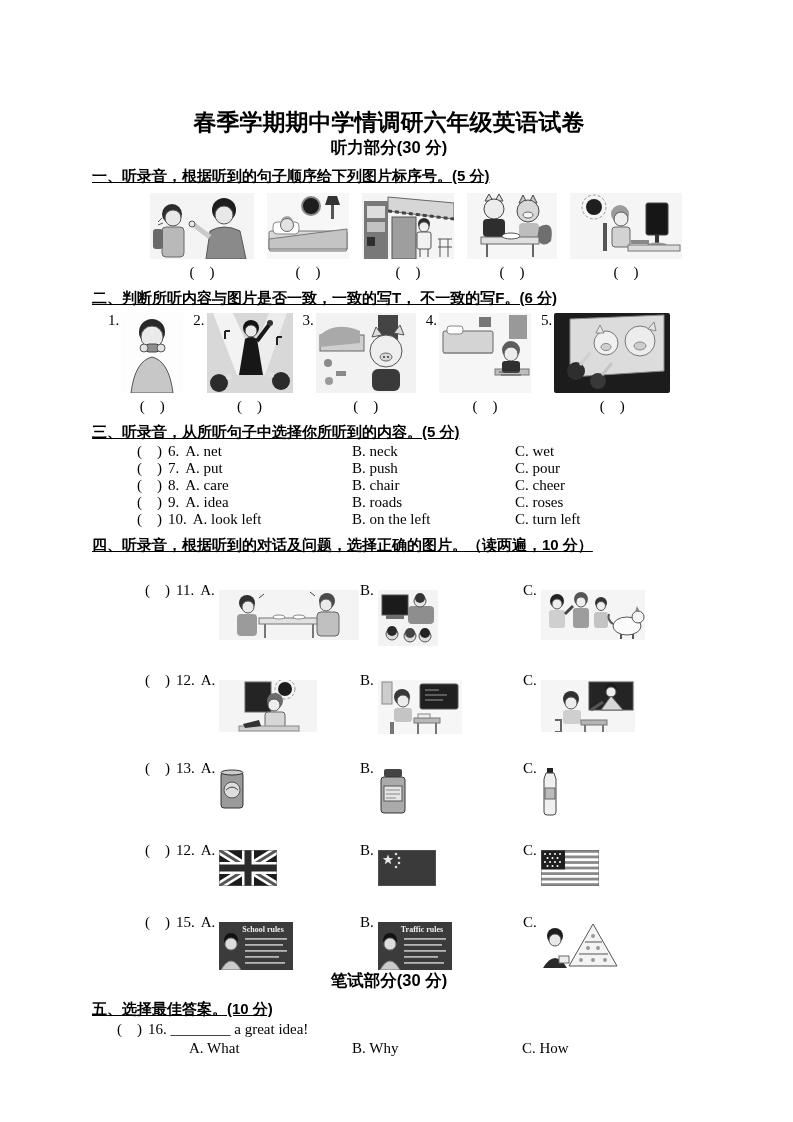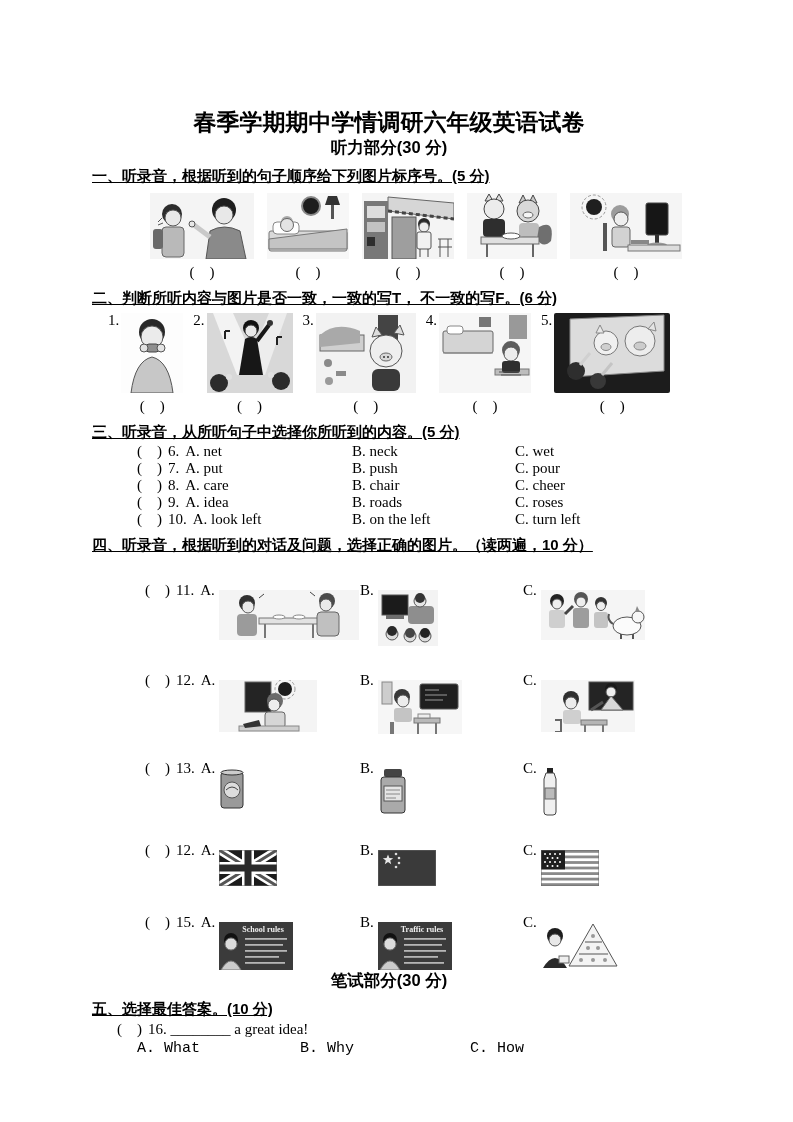--- a/index.html
+++ b/index.html
@@ -13,21 +13,21 @@
   .pitem{display:flex;flex-direction:column;align-items:center;gap:5px;}
   .pitem2{display:flex;align-items:flex-start;gap:2px;}
   .num{font-size:15px;line-height:15px;}
   .br{font-size:15px;white-space:pre;}
   .s3row{display:grid;grid-template-columns:215px 163px 1fr;margin-left:45px;font-size:15px;line-height:17px;}
   .q4row{display:grid;grid-template-columns:215px 163px 1fr;margin-left:53px;font-size:15px;line-height:17px;align-items:start;margin-top:26px;}
   .q4col{white-space:nowrap;overflow:visible;}
   .q4col svg{vertical-align:top;margin-top:8px;margin-left:4px;}
   .r11{min-height:60px}.r12{min-height:60px}.r13{min-height:54px}.r14{min-height:46px}.r15{min-height:56px}
   .sp{display:inline-block;width:6px;}
-  .optrow{display:grid;grid-template-columns:163px 170px 1fr;margin-left:45px;font-size:15px;line-height:19px;font-family:Liberation Mono, monospace;}
+  .optrow{display:grid;grid-template-columns:163px 170px 1fr;margin-left:97px;font-size:15px;line-height:19px;}
   .stemrow{margin-left:25px;font-size:15px;line-height:19px;}
   svg{display:block;}
   .q4col svg{display:inline-block;}
 </style>
 </head>
 <body>
 
 <div class="sheet">
 
   <div class="title">春季学期期中学情调研六年级英语试卷</div>

